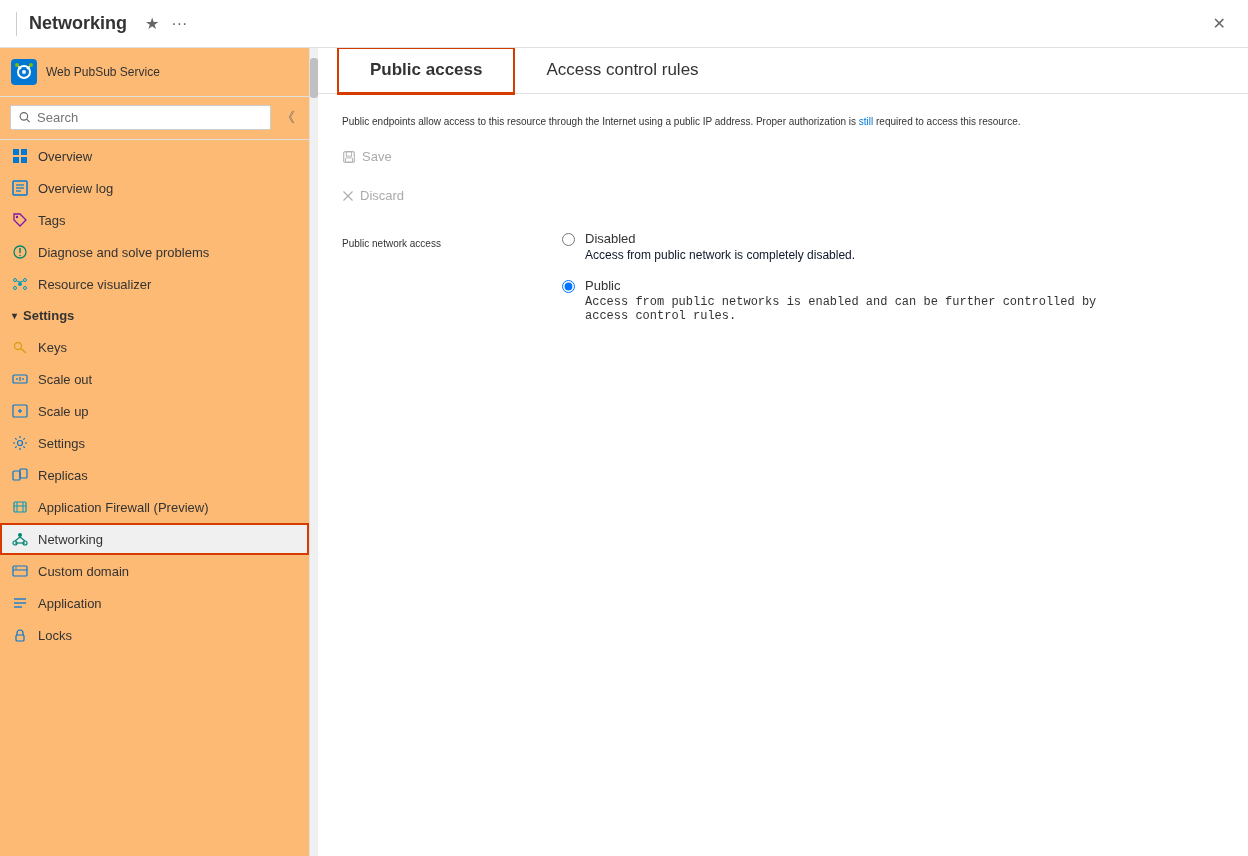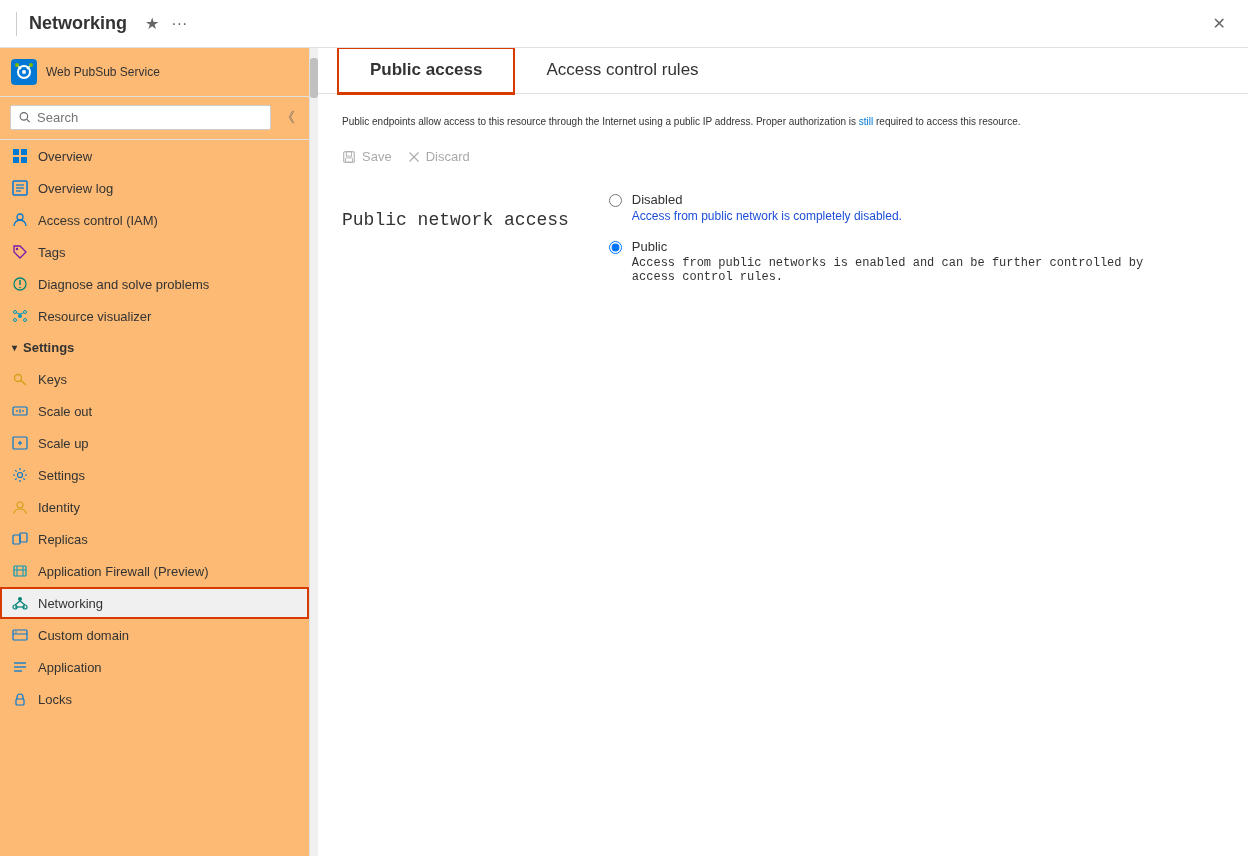--- a/index.html
+++ b/index.html
@@ -84,36 +84,36 @@
       color: #333; font-weight: 600;
       border-bottom: 2px solid #d73b00;
       outline: 2px solid #d73b00; outline-offset: -1px;
     }
 
     
     .content-body { padding: 20px 24px; }
     .content-description { color: #333; font-size: 10px; line-height: 1.5; margin-bottom: 16px; }
     .content-description a { color: #0078d4; text-decoration: none; }
 
-    .action-bar { display: flex; align-items: flex-end; gap: 16px; margin-bottom: 24px; }
+    .action-bar { display: flex; align-items: flex-start; gap: 16px; margin-bottom: 24px; flex-direction: column; }
     .action-btn {
       display: flex; align-items: center; gap: 6px; background: none; border: none;
       cursor: pointer; color: #666; font-size: 13px; padding: 4px 0;
     }
     .action-btn.disabled { color: #aaa; cursor: default; }
 
     .form-section { display: flex; gap: 40px; align-items: flex-start; margin-top: 8px; }
-    .form-label { font-size: 18px; color: #333; min-width: 180px; margin-top: 18px; font-family: Liberation Mono, monospace; }
+    .form-label { font-size: 10px; color: #333; min-width: 180px; margin-top: 7px; }
 
     .radio-group { display: flex; flex-direction: column; gap: 16px; }
     .radio-option { display: flex; align-items: flex-start; gap: 10px; }
     .radio-option input[type="radio"] { margin-top: 2px; flex-shrink: 0; cursor: pointer; }
     .radio-text { display: flex; flex-direction: column; gap: 2px; justify-content: space-between; }
     .radio-label { font-size: 13px; color: #333; }
-    .radio-desc { font-size: 12px; color: #1d4ed8; }
+    .radio-desc { font-size: 12px; color: #0f172a; }
     .radio-desc.dark { color: #333; font-family: Liberation Mono, monospace; }
 
     
     .icon-blue { color: #0078d4; }
     .icon-purple { color: #7719aa; }
     .icon-teal { color: #008575; }
     .icon-cyan { color: #0099bc; }
     .icon-yellow { color: #d4a017; }
   </style>
 </head>
@@ -177,29 +177,20 @@
           <svg width="16" height="16" viewBox="0 0 16 16">
               <rect x="1" y="1" width="14" height="14" rx="1" fill="none" stroke="#0078d4" stroke-width="1.5"></rect>
               <line x1="4" y1="5" x2="12" y2="5" stroke="#0078d4" stroke-width="1.2"></line>
               <line x1="4" y1="8" x2="12" y2="8" stroke="#0078d4" stroke-width="1.2"></line>
               <line x1="4" y1="11" x2="9" y2="11" stroke="#0078d4" stroke-width="1.2"></line>
             </svg>
         </span>
         <span>Overview log</span>
       </div>
 
-      <div class="sidebar-item">
-        <span class="item-icon">
-          <svg width="16" height="16" viewBox="0 0 16 16">
-              <circle cx="8" cy="5" r="3" fill="none" stroke="#0078d4" stroke-width="1.3"></circle>
-              <path d="M2 14c0-3.3 2.7-6 6-6s6 2.7 6 6" fill="none" stroke="#0078d4" stroke-width="1.3"></path>
-            </svg>
-        </span>
-        <span>Access control (IAM)</span>
-      </div>
 
       <div class="sidebar-item">
         <span class="item-icon icon-purple">
           <svg width="16" height="16" viewBox="0 0 16 16">
               <path d="M2 2h6l6 6-6 6-6-6V2z" fill="none" stroke="#7719aa" stroke-width="1.3"></path>
               <circle cx="5" cy="5" r="1.2" fill="#7719aa"></circle>
             </svg>
         </span>
         <span>Tags</span>
       </div>
@@ -271,29 +262,20 @@
       <div class="sidebar-item">
         <span class="item-icon icon-blue">
           <svg width="16" height="16" viewBox="0 0 16 16">
               <circle cx="8" cy="8" r="2.5" fill="none" stroke="#0078d4" stroke-width="1.2"></circle>
               <path d="M8 1v2M8 13v2M1 8h2M13 8h2M3.2 3.2l1.4 1.4M11.4 11.4l1.4 1.4M3.2 12.8l1.4-1.4M11.4 4.6l1.4-1.4" stroke="#0078d4" stroke-width="1.2"></path>
             </svg>
         </span>
         <span>Settings</span>
       </div>
 
-      <div class="sidebar-item">
-        <span class="item-icon icon-yellow">
-          <svg width="16" height="16" viewBox="0 0 16 16">
-              <circle cx="8" cy="6" r="3" fill="none" stroke="#d4a017" stroke-width="1.2"></circle>
-              <path d="M2 15c0-3.3 2.7-5 6-5s6 1.7 6 5" fill="none" stroke="#d4a017" stroke-width="1.2"></path>
-            </svg>
-        </span>
-        <span>Identity</span>
-      </div>
 
       <div class="sidebar-item">
         <span class="item-icon icon-blue">
           <svg width="16" height="16" viewBox="0 0 16 16">
               <rect x="1" y="4" width="7" height="9" rx="1" fill="none" stroke="#0078d4" stroke-width="1.2"></rect>
               <rect x="8" y="2" width="7" height="9" rx="1" fill="none" stroke="#0078d4" stroke-width="1.2"></rect>
             </svg>
         </span>
         <span>Replicas</span>
       </div>

